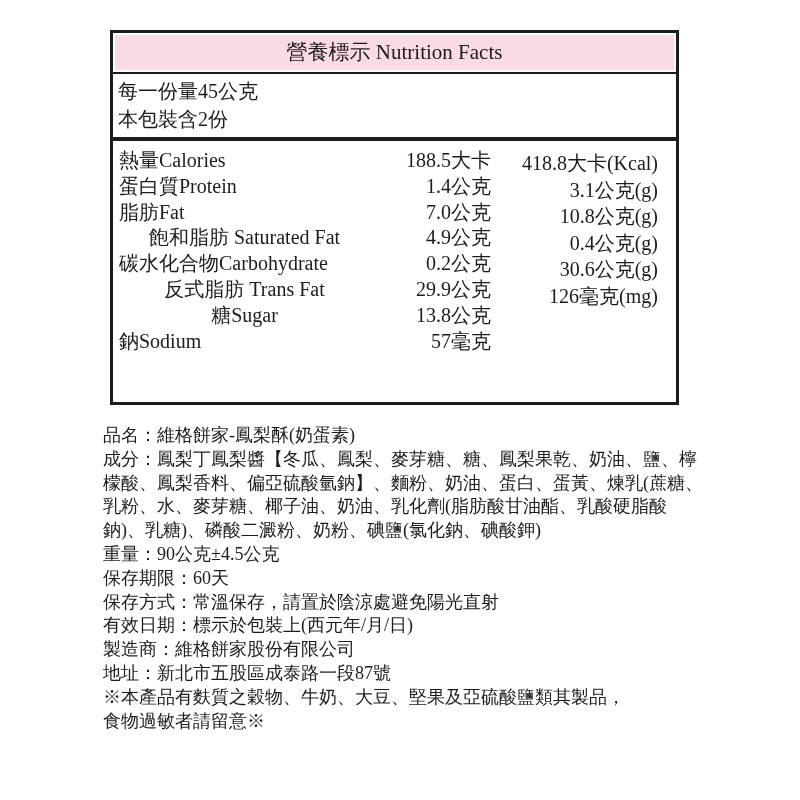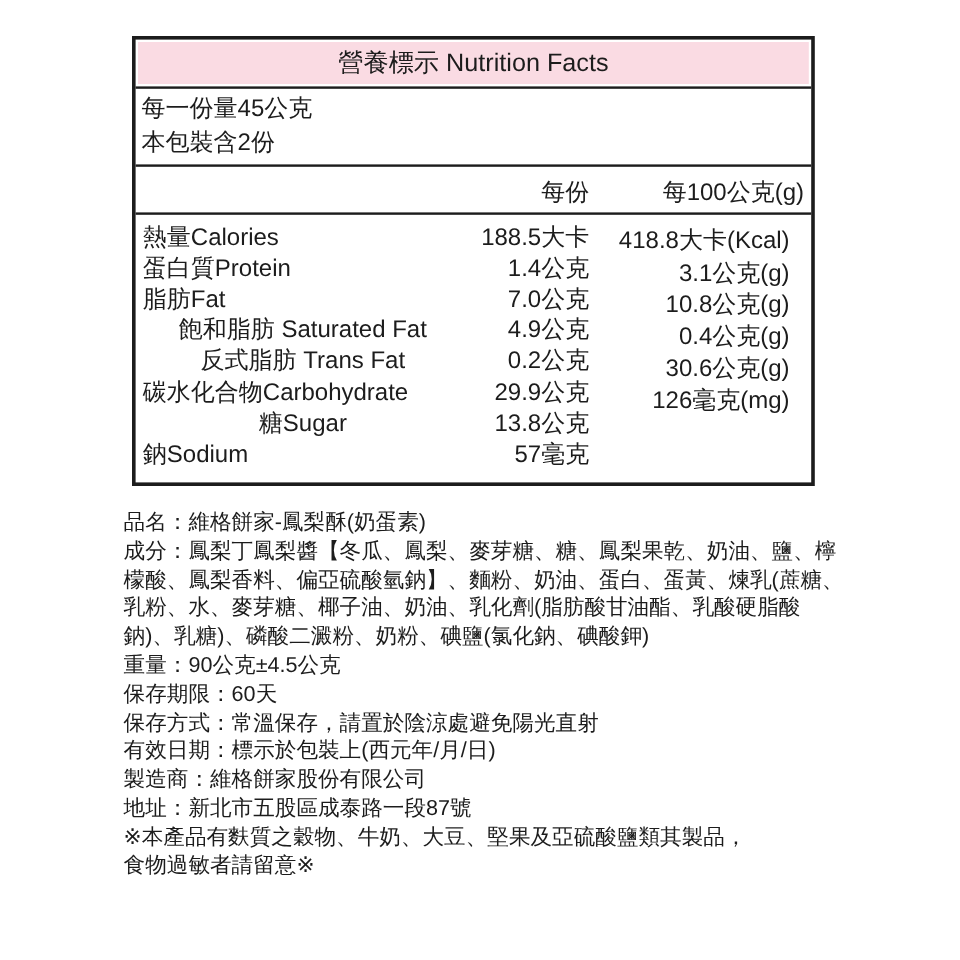--- a/index.html
+++ b/index.html
@@ -8,20 +8,21 @@
     background: #ffffff;
     font-family: "Liberation Sans", "DejaVu Sans", sans-serif;
     color: #1c1c1c;
   }
   .sheet {
     position: relative;
     width: 800px;
     height: 798px;
     background: #ffffff;
     overflow: hidden;
+    font-family: Liberation Serif, serif;
   }
   
   .ntable {
     position: absolute;
     left: 110px;
     top: 30px;
     width: 569px;
     height: 375px;
     box-sizing: border-box;
     border: 3px solid #1c1c1c;
@@ -86,35 +87,31 @@
 
     <div class="rule" style="background: rgb(28, 28, 28);"></div>
 
     <div class="serving">
       <div>每一份量45公克</div>
       <div>本包裝含2份</div>
     </div>
 
     <div class="rule" style="background: rgb(28, 28, 28);"></div>
 
-    <div class="col-head">
-      <span class="ch-serving">每份</span>
-      <span class="ch-100g">每100公克(g)</span>
-    </div>
 
     <div class="rule" style="background: rgb(28, 28, 28);"></div>
 
     <div class="data">
       <div class="rows-labels">
           <div class="cell">熱量Calories</div>
           <div class="cell">蛋白質Protein</div>
           <div class="cell">脂肪Fat</div>
           <div class="cell indent">飽和脂肪 Saturated Fat</div>
+          <div class="cell">碳水化合物Carbohydrate</div>
           <div class="cell indent">反式脂肪 Trans Fat</div>
-          <div class="cell">碳水化合物Carbohydrate</div>
           <div class="cell indent">糖Sugar</div>
           <div class="cell">鈉Sodium</div>
         </div>
       <div class="rows-serving">
           <div class="cell">188.5大卡</div>
           <div class="cell">1.4公克</div>
           <div class="cell">7.0公克</div>
           <div class="cell">4.9公克</div>
           <div class="cell">0.2公克</div>
           <div class="cell">29.9公克</div>

